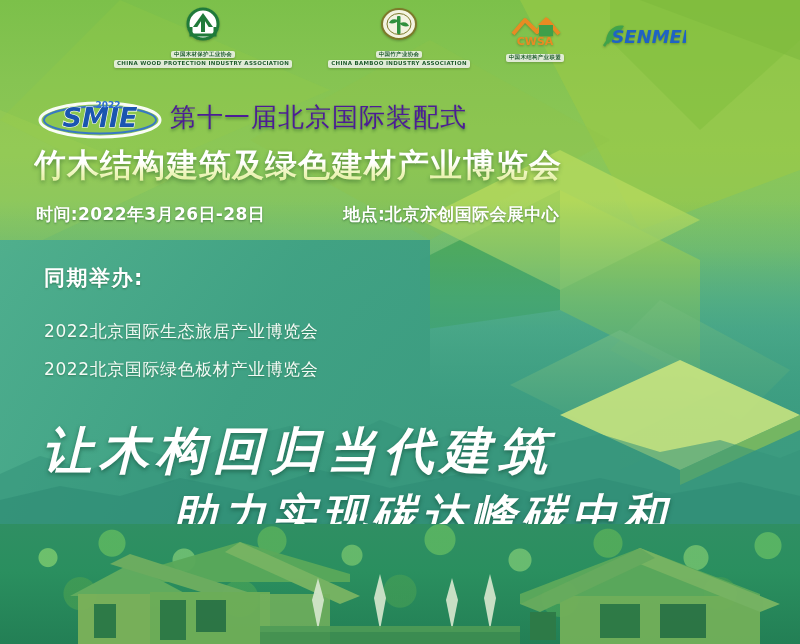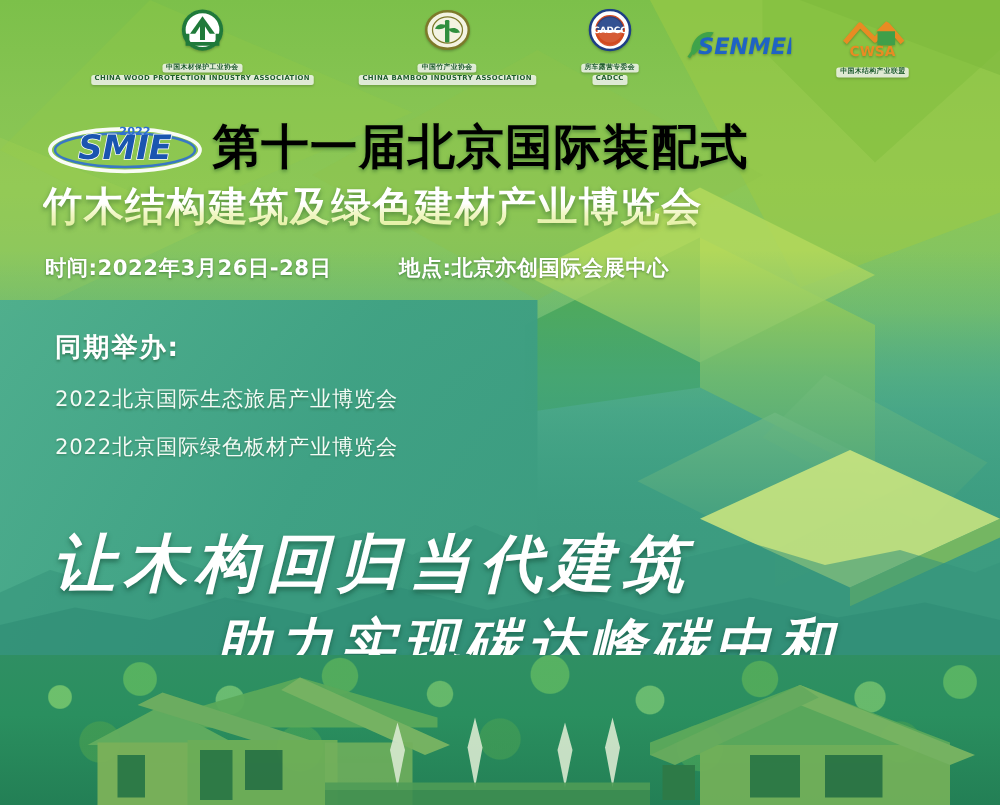--- a/index.html
+++ b/index.html
@@ -85,50 +85,50 @@
   }
   .cap-w{background:rgba(255,255,255,.78);padding:1px 3px;border-radius:2px;}
   .cap-sub{font-size:2.6px;color:#3a6b3d;letter-spacing:.1px;}
 
   
   .smie{
     position:absolute;left:36px;top:94px;width:128px;height:44px;text-align:right;
   }
   .title1{
     position:absolute;left:170px;top:96px;
-    font-size:38px;line-height:42px;font-weight:bold;
-    color:#000000;letter-spacing:1px;
+    font-size:26px;line-height:42px;font-weight:normal;
+    color:#4c1d95;letter-spacing:1px;
     font-family:"DejaVu Sans","Liberation Sans",sans-serif;
     text-shadow:0 2px 3px rgba(20,70,30,.45);
     white-space:nowrap;
   }
   .title2{
     position:absolute;left:34px;top:142px;
     font-size:32px;line-height:46px;font-weight:bold;
     letter-spacing:1px;white-space:nowrap;
     background:linear-gradient(180deg,#ffffff 0%,#ffffff 45%,#f2f7c8 62%,#d9ea86 100%);
     -webkit-background-clip:text;background-clip:text;
     color:transparent;
     filter:drop-shadow(0 2px 2px rgba(20,70,30,.45));
   }
 
   .meta{
     position:absolute;left:36px;top:203px;
-    display:flex;gap:54px;align-items:baseline;
+    display:flex;gap:78px;align-items:baseline;
     color:#ffffff;font-size:17px;font-weight:bold;letter-spacing:.4px;
     text-shadow:0 1px 2px rgba(20,70,30,.5);
     white-space:nowrap;
   }
 
   
   .concurrent{position:absolute;left:44px;top:264px;}
   .concurrent .hdr{
     font-size:21px;font-weight:bold;color:#ffffff;letter-spacing:1.5px;
     text-shadow:0 1px 2px rgba(20,70,30,.45);
-    margin-bottom:16px;
+    margin-bottom:28px;
   }
   .concurrent .row{
     font-size:17px;color:#f4fbf6;letter-spacing:.6px;
     margin-bottom:15px;white-space:nowrap;
     text-shadow:0 1px 2px rgba(20,70,30,.4);
   }
 
   
   .slogan1,.slogan2{
     position:absolute;color:#ffffff;white-space:nowrap;
@@ -216,55 +216,41 @@
           <ellipse cx="22" cy="17" rx="12" ry="10.5" fill="none" stroke="#7d7a2a" stroke-width="1"></ellipse>
           <rect x="20" y="9" width="3.5" height="18" rx="1" fill="#2f8f3e"></rect>
           <path d="M21 13 C15 11 13 14 12 16 C16 17 19 16 21 14Z" fill="#2f8f3e"></path>
           <path d="M23 16 C29 14 31 17 32 19 C28 20 25 19 23 17Z" fill="#2f8f3e"></path>
         </svg>
       </span>
       <span class="cap cap-w">中国竹产业协会</span>
       <span class="cap cap-w cap-sub">CHINA BAMBOO INDUSTRY ASSOCIATION</span>
     </div>
 
-    <div class="logo">
-      <span class="mark">
-        <svg width="44" height="38" viewBox="0 0 44 38">
-          <circle cx="22" cy="17" r="16" fill="#fff"></circle>
-          <circle cx="22" cy="17" r="16" fill="none" stroke="#1d3f86" stroke-width="2"></circle>
-          <circle cx="22" cy="17" r="11" fill="none" stroke="#d24a20" stroke-width="2"></circle>
-          <path d="M11 17 a11 11 0 0 1 22 0 z" fill="#1d3f86" opacity=".9"></path>
-          <path d="M11 19 a11 11 0 0 0 22 0 z" fill="#d24a20" opacity=".9"></path>
-          <text x="22" y="19" font-size="7" font-weight="bold" fill="#fff" text-anchor="middle" font-family="DejaVu Sans, sans-serif">CADCC</text>
-        </svg>
-      </span>
-      <span class="cap cap-w">房车露营专委会</span>
-      <span class="cap cap-w cap-sub">CADCC</span>
-    </div>
-
-    <div class="logo">
-      <span class="mark">
-        <svg width="86" height="30" viewBox="0 0 86 30">
-          <path d="M6 22 C6 10 16 4 24 6 C20 12 16 16 8 24 Z" fill="#3fa34a"></path>
-          <path d="M4 26 L12 14" stroke="#3fa34a" stroke-width="2.5" fill="none"></path>
-          <text x="50" y="23" font-size="18" font-weight="bold" font-style="italic" fill="#1f63c4" text-anchor="middle" font-family="DejaVu Sans, sans-serif">SENMEI</text>
-        </svg>
-      </span>
-    </div>
 
     <div class="logo">
       <span class="mark">
         <svg width="56" height="36" viewBox="0 0 56 36">
           <path d="M6 22 L18 8 L30 20 L40 8 L52 22" fill="none" stroke="#e88b23" stroke-width="4" stroke-linejoin="round"></path>
           <rect x="32" y="12" width="14" height="12" fill="#3f9f49"></rect>
           <path d="M31 13 L39 5 L47 13 Z" fill="#e88b23"></path>
           <text x="28" y="33" font-size="11" font-weight="bold" fill="#e88b23" text-anchor="middle" font-family="DejaVu Sans, sans-serif">CWSA</text>
         </svg>
       </span>
       <span class="cap cap-w">中国木结构产业联盟</span>
+    </div>
+
+    <div class="logo">
+      <span class="mark">
+        <svg width="86" height="30" viewBox="0 0 86 30">
+          <path d="M6 22 C6 10 16 4 24 6 C20 12 16 16 8 24 Z" fill="#3fa34a"></path>
+          <path d="M4 26 L12 14" stroke="#3fa34a" stroke-width="2.5" fill="none"></path>
+          <text x="50" y="23" font-size="18" font-weight="bold" font-style="italic" fill="#1f63c4" text-anchor="middle" font-family="DejaVu Sans, sans-serif">SENMEI</text>
+        </svg>
+      </span>
     </div>
 
   </div>
 
   <div class="smie">
     <svg width="128" height="46" viewBox="0 0 128 46">
       <ellipse cx="64" cy="26" rx="60" ry="17" fill="none" stroke="#ffffff" stroke-width="3" opacity=".95"></ellipse>
       <ellipse cx="64" cy="26" rx="56" ry="13.5" fill="none" stroke="#2f6fd0" stroke-width="2" opacity=".9"></ellipse>
       <text x="64" y="33" font-size="27" font-weight="bold" font-style="italic" fill="#1a55b0" stroke="#ffffff" stroke-width="1.2" paint-order="stroke" text-anchor="middle" font-family="DejaVu Sans, sans-serif">SMIE</text>
       <text x="72" y="14" font-size="9" font-weight="bold" fill="#2f6fd0" text-anchor="middle" font-family="DejaVu Sans, sans-serif">2022</text>

